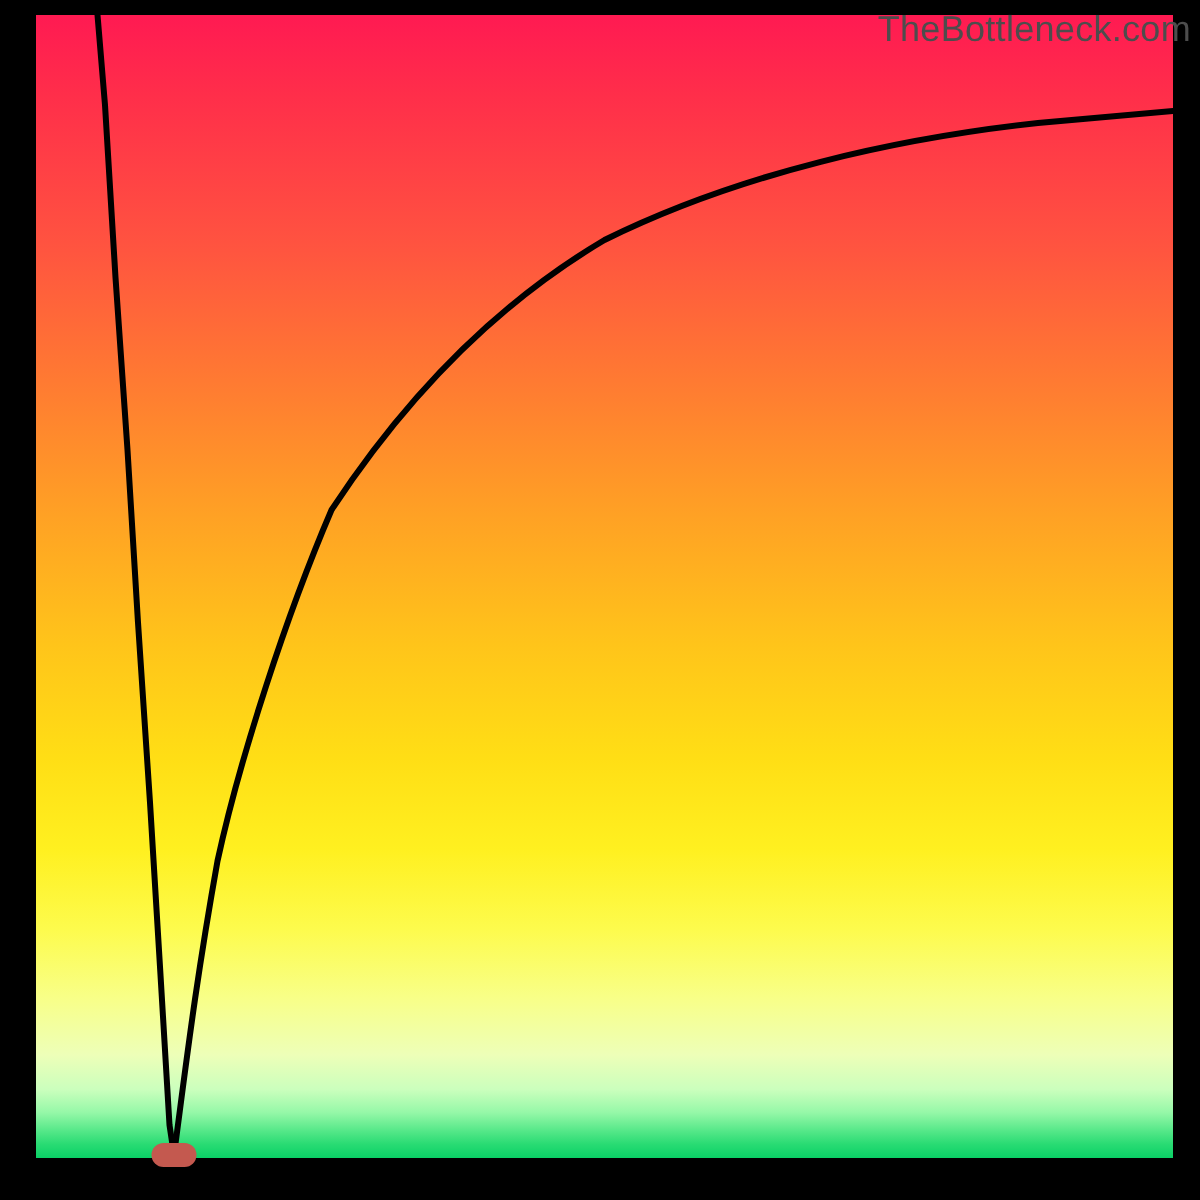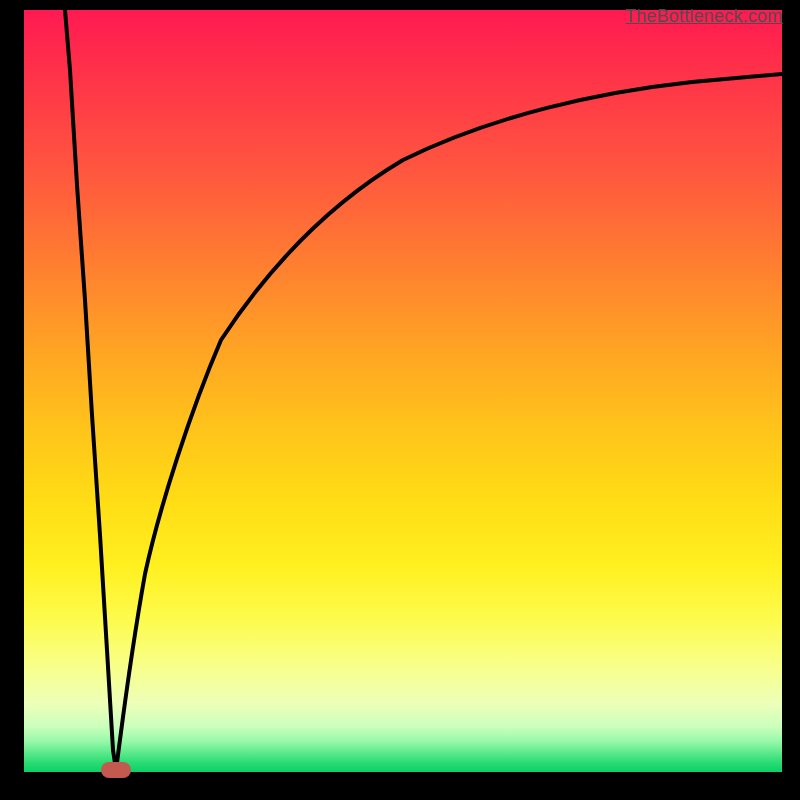--- a/index.html
+++ b/index.html
@@ -52,27 +52,26 @@
   .curves {
     position: absolute;
     left: 0;
     top: 0;
     width: 100%;
     height: 100%;
   }
   .watermark {
     position: absolute;
     top: 6px;
-    right: 17px;
+    right: 6px;
     color: #4d4d4d;
-    font-size: 18px;
+    font-size: 24px;
     font-weight: 400;
     letter-spacing: 0.2px;
     pointer-events: none;
-    text-decoration: underline;
   }
   .minmarker {
     position: absolute;
     width: 30px;
     height: 16px;
     border-radius: 8px;
     background: #c4594f;
     transform: translate(-50%, -50%);
     pointer-events: none;
   }

